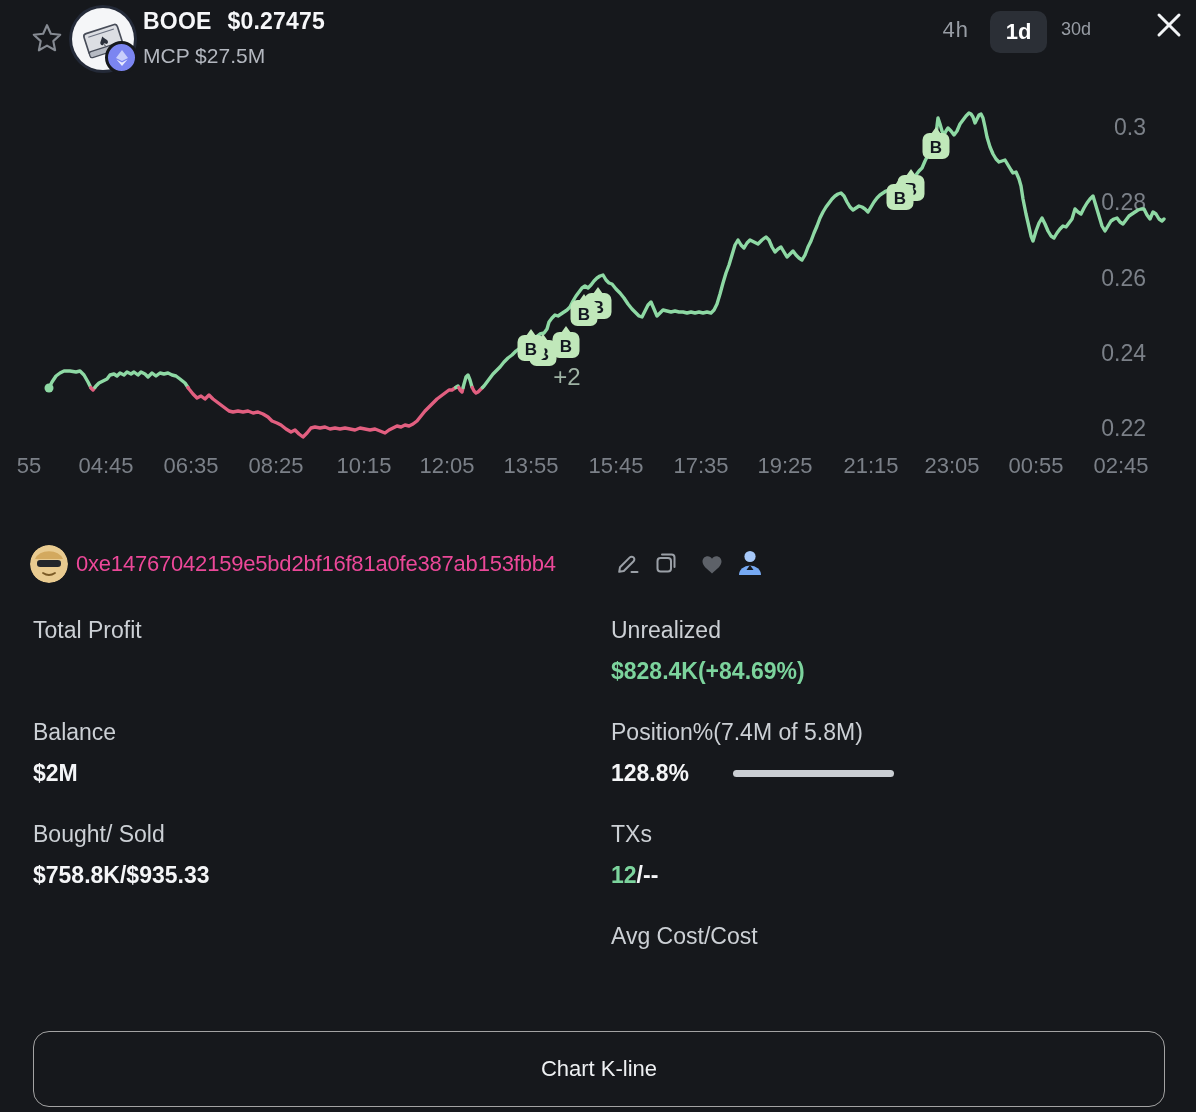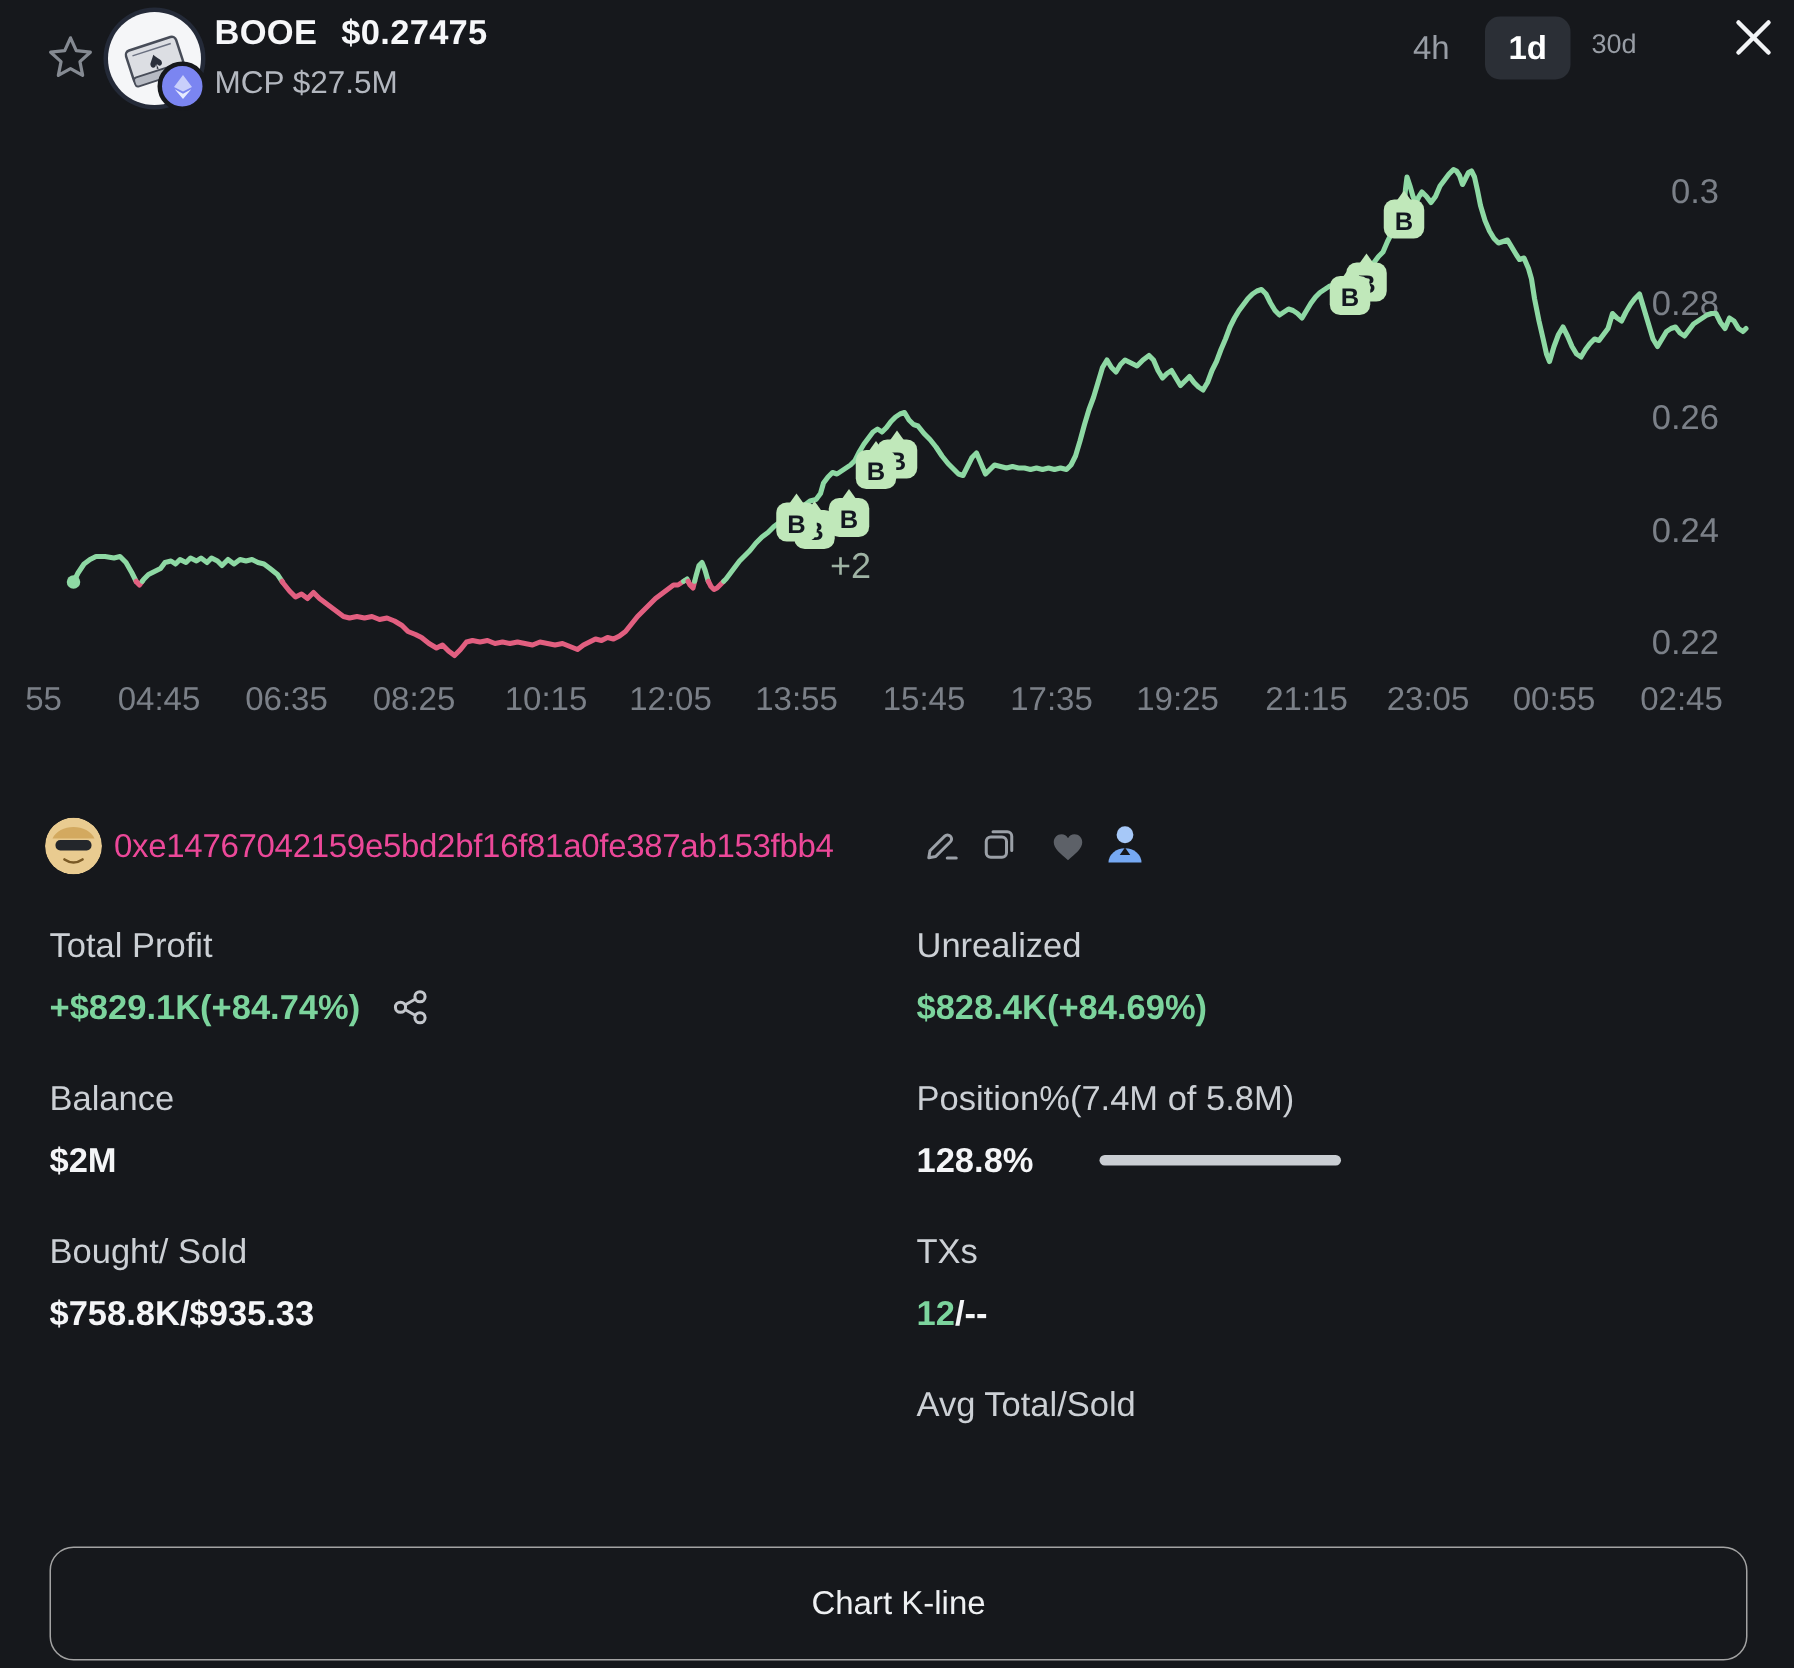--- a/index.html
+++ b/index.html
@@ -14,21 +14,21 @@
   #token-avatar{left:72px;top:8px;width:62px;height:62px;border-radius:50%;
     background:#f5f6f8;box-shadow:0 0 0 3px #242a38;}
   #token-avatar svg{display:block;}
   #eth-badge{right:-4px;bottom:-4px;width:27px;height:27px;border-radius:50%;
     background:#7b85f1;border:3px solid #16181c;position:absolute;
     display:flex;align-items:center;justify-content:center;}
   #title-block{left:143px;top:8px;}
   #title-line{font-size:23px;font-weight:bold;color:#f6f7f9;letter-spacing:.2px;}
   #title-line .price{margin-left:16px;}
   #subtitle-line{font-size:21px;color:#b3b7bf;margin-top:9px;}
-  #tf-4h{left:942px;top:19px;font-size:22px;color:#989da5;cursor:pointer;}
+  #tf-4h{left:942px;top:19px;font-size:22px;color:#989da5;cursor:pointer;font-family:Liberation Mono, monospace;}
   #tf-1d{left:990px;top:11px;width:57px;height:42px;background:#2b2f36;border-radius:10px;
     display:flex;align-items:center;justify-content:center;cursor:pointer;}
   #tf-1d span{font-size:22px;font-weight:bold;color:#ffffff;text-align:right;}
   #tf-30d{left:1061px;top:19px;font-size:18px;color:#989da5;cursor:pointer;}
   #close-btn{left:1152px;top:8px;width:34px;height:34px;cursor:pointer;}
   
   #chart-svg{left:0;top:0;}
   
   #wallet-avatar{left:30px;top:545px;width:38px;height:38px;border-radius:50%;overflow:hidden;}
   #wallet-address{left:76px;top:551px;font-size:22px;color:#ec4899;letter-spacing:-0.2px;}
@@ -207,30 +207,20 @@
 <div class="abs wicon" id="person-icon">
   <svg width="30" height="30" viewBox="0 0 30 30">
     <circle cx="15" cy="8.5" r="5.6" fill="#a6c8f8"></circle>
     <path d="M4,27 a11,9.5 0 0 1 22,0 z" fill="#76a9f3"></path>
     <polygon points="15,17 11.5,22 18.5,22" fill="#16181c"></polygon>
   </svg>
 </div>
 
 <div class="abs" id="stat-total-profit">
   <div class="stat-label">Total Profit</div>
-  <div class="stat-value value-row">
-    <span class="green">+$829.1K(+84.74%)</span>
-    <svg id="share-icon" viewBox="0 0 27 27">
-      <circle cx="20" cy="6.5" r="3.4" fill="none" stroke="#c3c6cb" stroke-width="2"></circle>
-      <circle cx="7" cy="13.5" r="3.4" fill="none" stroke="#c3c6cb" stroke-width="2"></circle>
-      <circle cx="20" cy="20.5" r="3.4" fill="none" stroke="#c3c6cb" stroke-width="2"></circle>
-      <line x1="10" y1="12" x2="17" y2="8" stroke="#c3c6cb" stroke-width="2"></line>
-      <line x1="10" y1="15" x2="17" y2="19" stroke="#c3c6cb" stroke-width="2"></line>
-    </svg>
-  </div>
 </div>
 
 <div class="abs" id="stat-unrealized">
   <div class="stat-label">Unrealized</div>
   <div class="stat-value green">$828.4K(+84.69%)</div>
 </div>
 
 <div class="abs" id="stat-balance">
   <div class="stat-label">Balance</div>
   <div class="stat-value">$2M</div>
@@ -250,18 +240,18 @@
 </div>
 
 <div class="abs" id="stat-txs">
   <div class="stat-label">TXs</div>
   <div class="stat-value">
     <span class="green">12</span><span>/--</span>
   </div>
 </div>
 
 <div class="abs" id="stat-avg">
-  <div class="stat-label">Avg Total/Sold</div>
+  <div class="stat-label">Avg Cost/Cost</div>
 </div>
 
 <div class="abs" id="kline-btn">
   <span>Chart K-line</span>
 </div>
 
 </body></html>

